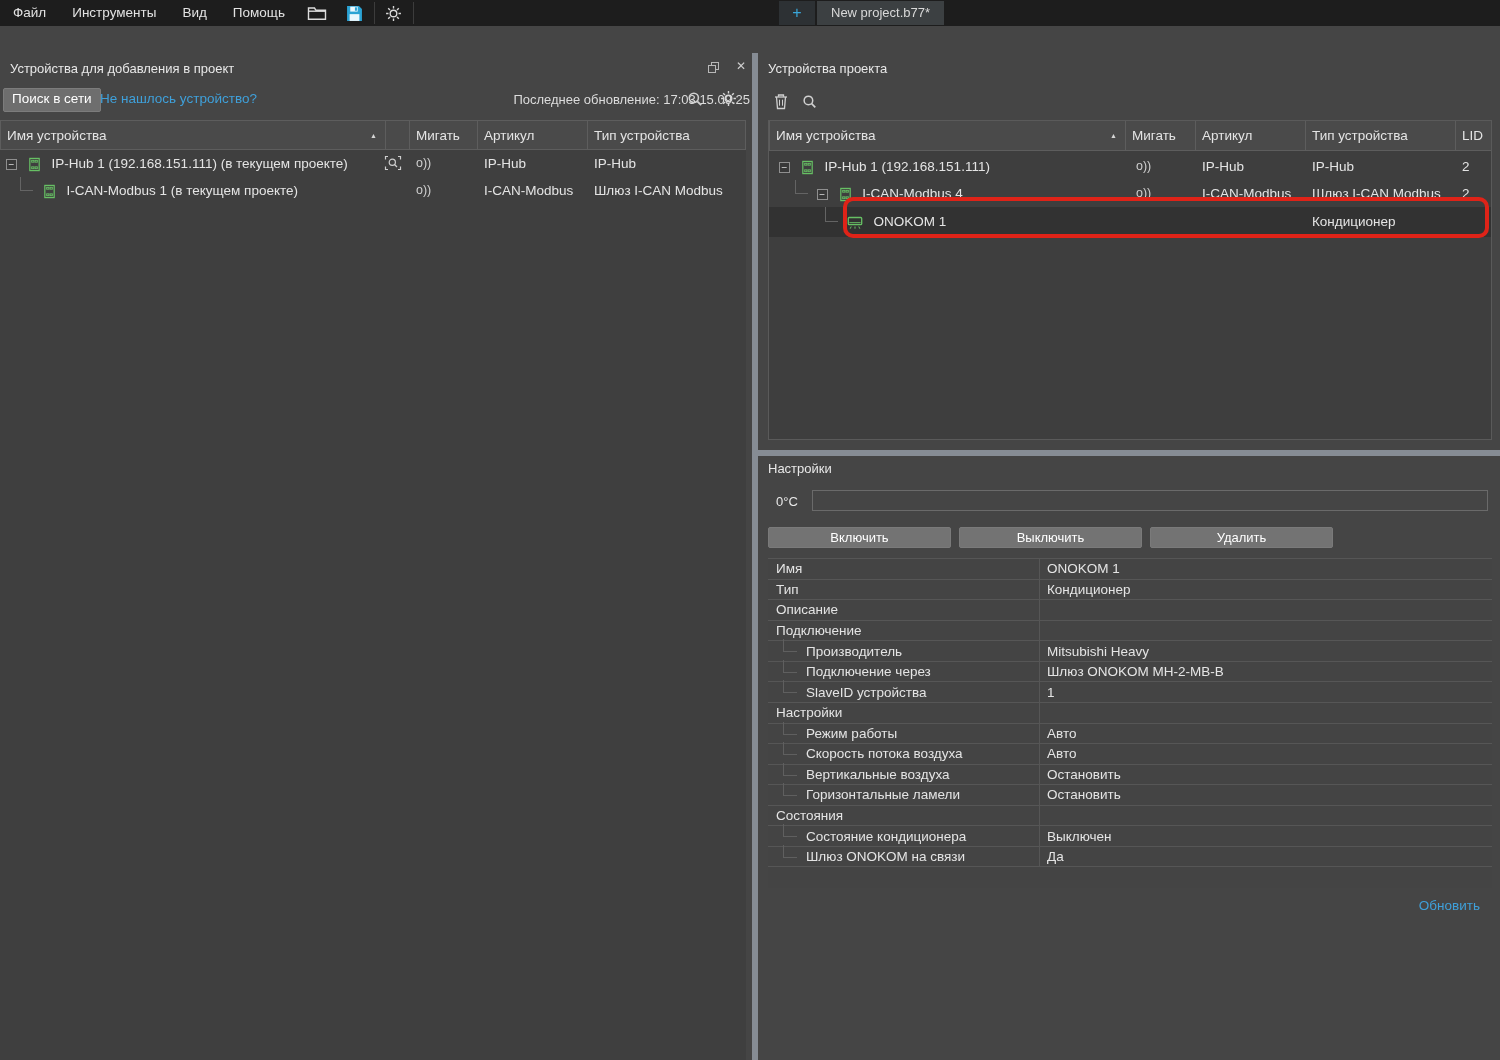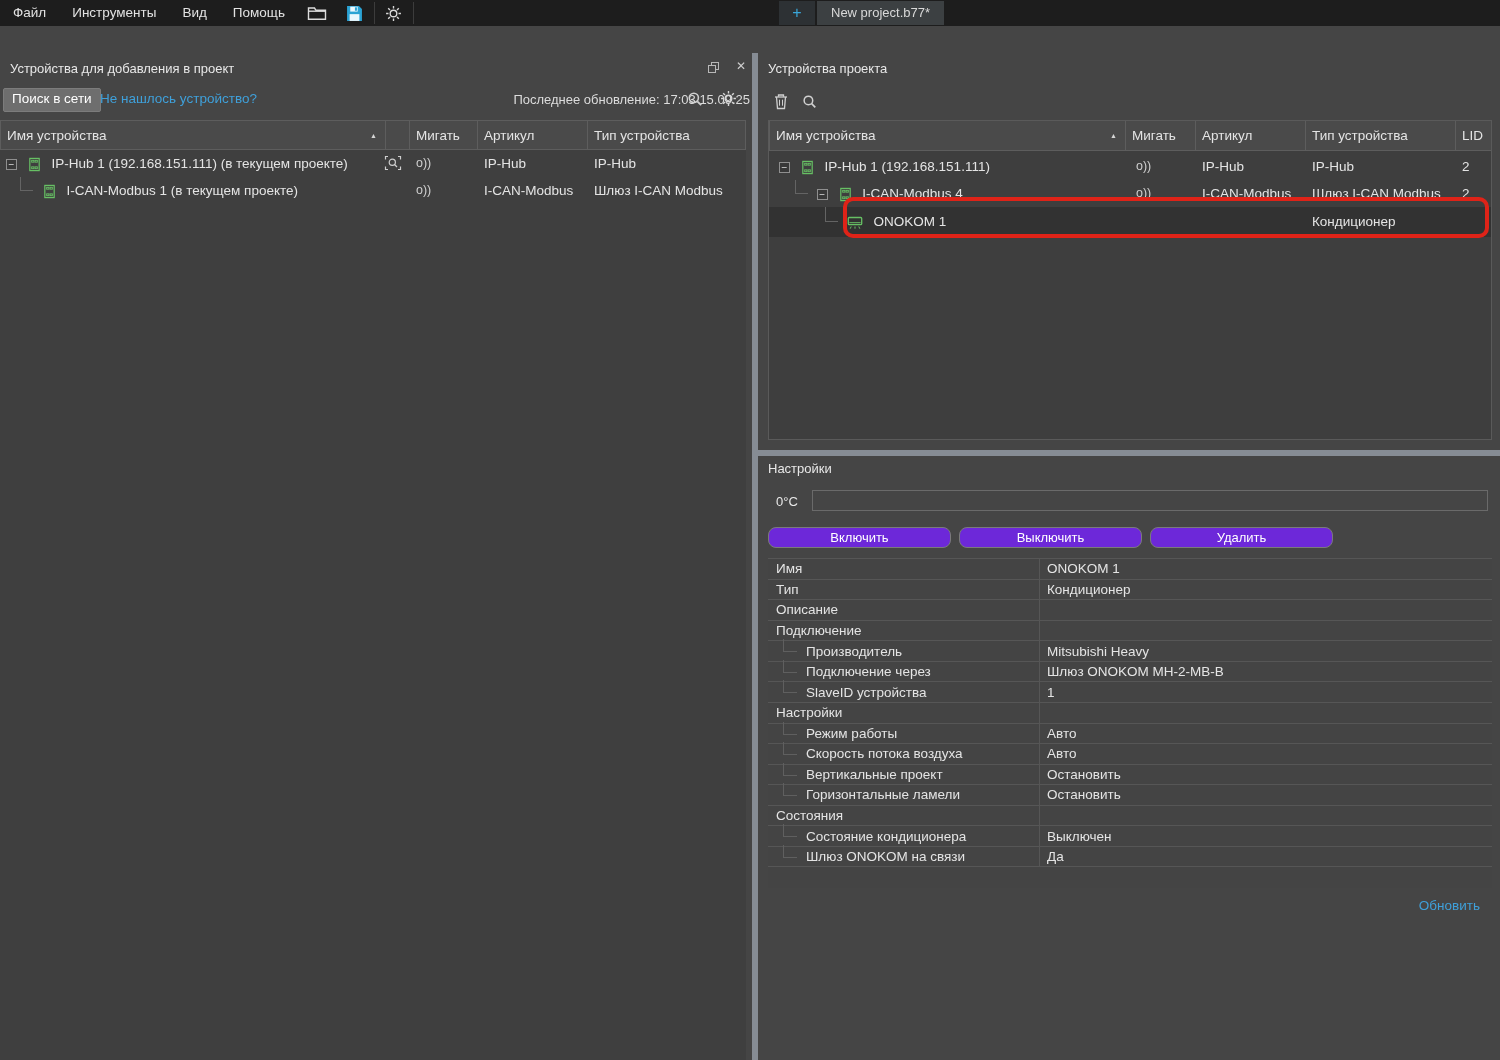--- a/index.html
+++ b/index.html
@@ -50,22 +50,22 @@
   .rtable{position:absolute;left:10px;top:67px;width:724px;height:320px;background:#3e3e3e;
           border:1px solid #5a5a5a;box-sizing:border-box;}
   .sel-row{background:#323232;}
   .red-annot{position:absolute;left:85px;top:144px;width:646px;height:41px;border:4px solid #df2318;
              border-radius:10px;box-sizing:border-box;pointer-events:none;z-index:6;}
   .hsplit{position:absolute;left:0;top:397px;width:742px;height:6px;background:#868c94;}
   
   .temp-label{position:absolute;left:18px;top:441px;font-size:13px;color:#e8e8e8;}
   .temp-input{position:absolute;left:54px;top:437px;width:676px;height:21px;background:#454545;
               border:1px solid #6a6a6a;box-sizing:border-box;}
-  .sbtn{position:absolute;top:474px;width:183px;height:21px;background:#6d28d9;border:1px solid #7a7a7a;
-        border-radius:8px;color:#fff;text-align:center;line-height:19px;font-size:13px;box-sizing:border-box;}
+  .sbtn{position:absolute;top:474px;width:183px;height:21px;background:#737373;border:1px solid #7a7a7a;
+        border-radius:2px;color:#fff;text-align:center;line-height:19px;font-size:13px;box-sizing:border-box;}
   .propgrid{position:absolute;left:10px;top:505px;width:724px;height:330px;background:#444444;
             display:grid;grid-template-rows:repeat(16,1fr);border-top:1px solid #565656;box-sizing:border-box;}
   .prow{display:flex;border-bottom:1px solid #565656;align-items:center;font-size:13.5px;}
   .plabel{width:272px;flex:0 0 272px;height:100%;display:flex;align-items:center;box-sizing:border-box;
           padding-left:8px;border-right:1px solid #565656;position:relative;}
   .prow.child .plabel{padding-left:38px;}
   .prow.child .plabel::before{content:'';position:absolute;left:15px;top:-2px;width:13px;height:12px;
           border-left:1px solid #5f5f5f;border-bottom:1px solid #5f5f5f;}
   .pvalue{flex:1;height:100%;display:flex;align-items:center;padding-left:7px;box-sizing:border-box;}
   .refresh{position:absolute;right:20px;top:845px;font-size:13.5px;}
@@ -335,21 +335,21 @@
         </div>
       <div class="prow child">
           <span class="plabel">Режим работы</span>
           <span class="pvalue">Авто</span>
         </div>
       <div class="prow child">
           <span class="plabel">Скорость потока воздуха</span>
           <span class="pvalue">Авто</span>
         </div>
       <div class="prow child">
-          <span class="plabel">Вертикальные проект</span>
+          <span class="plabel">Вертикальные воздуха</span>
           <span class="pvalue">Остановить</span>
         </div>
       <div class="prow child">
           <span class="plabel">Горизонтальные ламели</span>
           <span class="pvalue">Остановить</span>
         </div>
       <div class="prow group">
           <span class="plabel">Состояния</span>
           <span class="pvalue"></span>
         </div>

